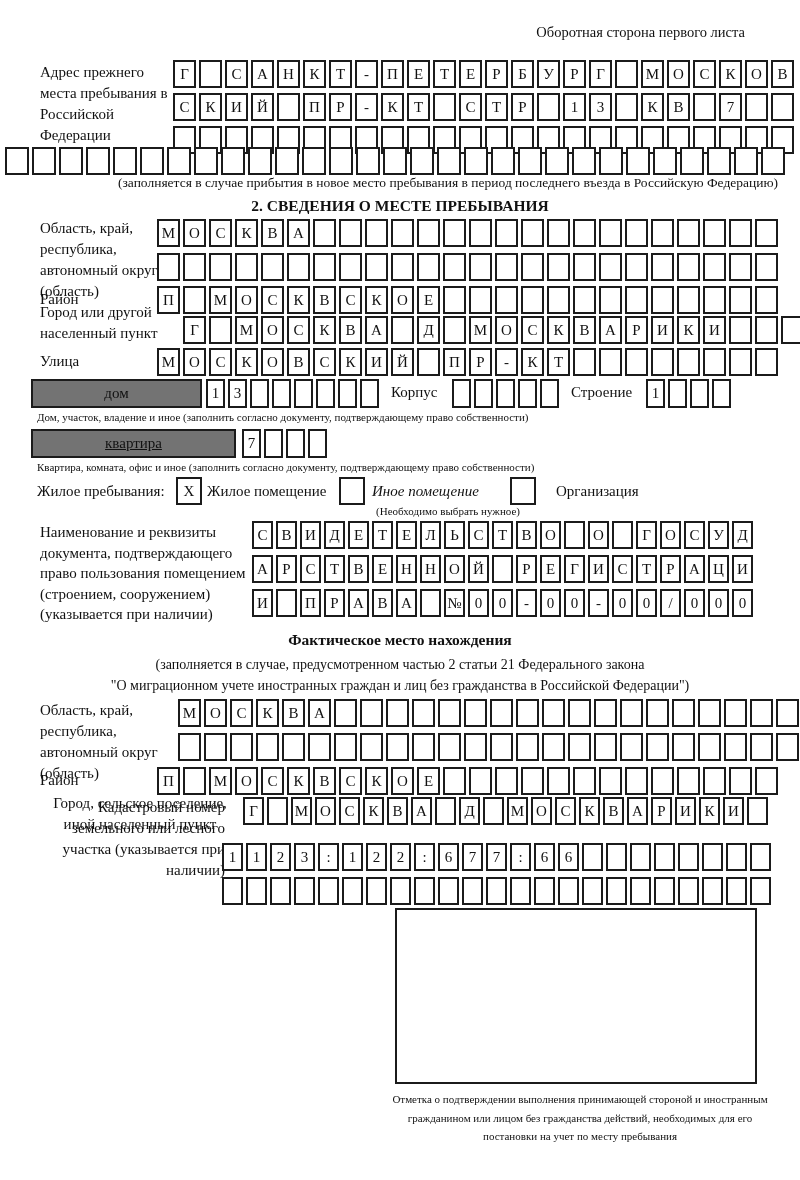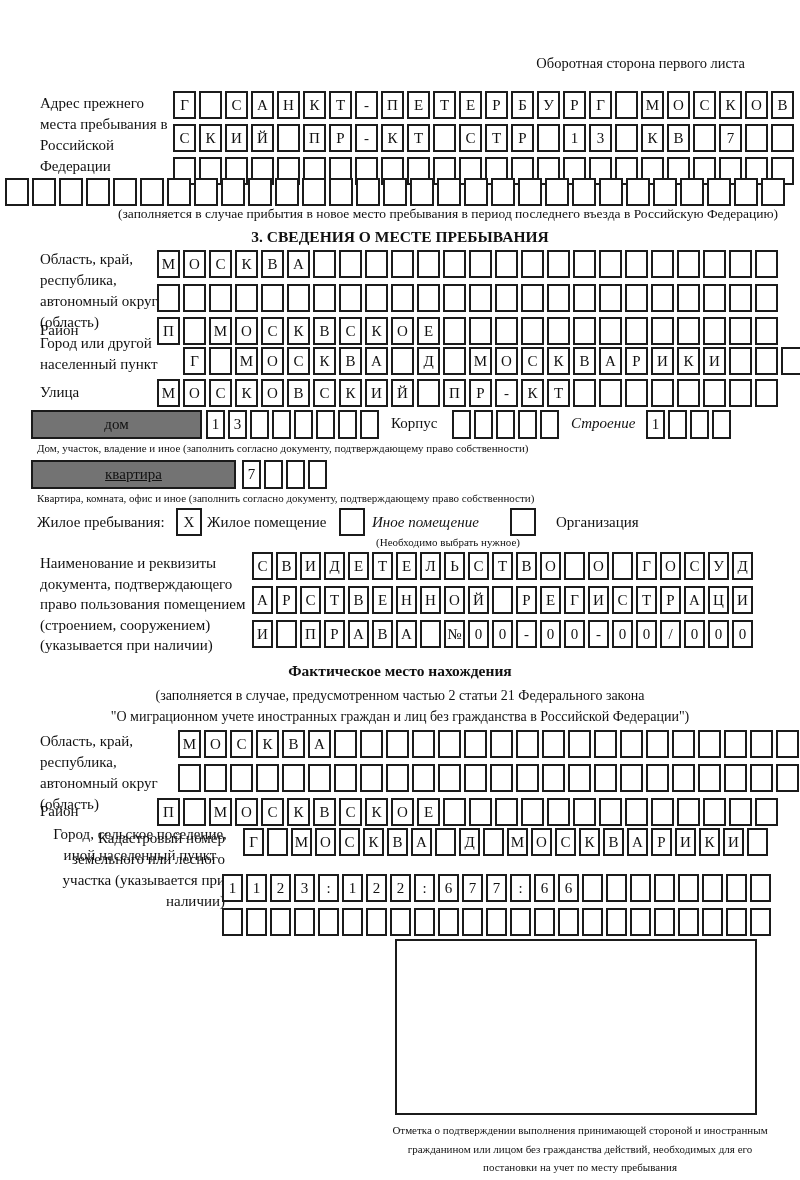--- a/index.html
+++ b/index.html
@@ -1,17 +1,17 @@
 <!DOCTYPE html>
 <html><head>
 <meta charset="utf-8">
 <style>
   html,body{margin:0;padding:0;background:#fff;}
   body{width:800px;height:1180px;position:relative;font-family:"Liberation Serif","DejaVu Serif",serif;color:#111;}
-  .abs{position:absolute;margin-top:31px;}
+  .abs{position:absolute;}
   .lbl{font-size:15px;line-height:21px;}
   .note{font-size:13.5px;text-align:center;width:800px;left:0;}
   .title{font-size:15.5px;font-weight:bold;text-align:center;width:800px;left:0;}
   .grid{display:flex;}
   .grid .cell{width:19px;height:24px;border:2px solid #1b1b1b;margin-right:3px;
     display:flex;align-items:center;justify-content:center;font-size:15px;flex:0 0 auto;background:#fff;}
   .grid.c27 .cell{width:20px;}
   .grid.c24 .cell{width:17px;}
   .grid.c22 .cell{width:15px;height:25px;}
   .gcol{display:flex;flex-direction:column;gap:5px;}
@@ -132,21 +132,21 @@
     <div class="cell"></div>
     <div class="cell"></div>
     <div class="cell"></div>
     <div class="cell"></div>
     <div class="cell"></div>
     <div class="cell"></div>
     <div class="cell"></div>
   </div>
 <div class="abs note" style="top:175px;padding-left:48px;">(заполняется в случае прибытия в новое место пребывания в период последнего въезда в Российскую Федерацию)</div>
 
-<div class="abs title" style="top:197px;">3. СВЕДЕНИЯ О МЕСТЕ ПРЕБЫВАНИЯ</div>
+<div class="abs title" style="top:197px;">2. СВЕДЕНИЯ О МЕСТЕ ПРЕБЫВАНИЯ</div>
 
 <div class="abs lbl" style="left:40px;top:218px;width:118px;">Область, край, республика, автономный округ (область)</div>
 <div class="abs gcol" style="left:157px;top:219px;gap:6px;">
   <div class="grid">
       <div class="cell">М</div>
       <div class="cell">О</div>
       <div class="cell">С</div>
       <div class="cell">К</div>
       <div class="cell">В</div>
       <div class="cell">А</div>
@@ -293,21 +293,21 @@
     <div class="cell"></div>
   </div>
 <div class="abs lbl" style="left:391px;top:382px;">Корпус</div>
 <div class="abs grid c22" style="left:452px;top:379px;">
     <div class="cell"></div>
     <div class="cell"></div>
     <div class="cell"></div>
     <div class="cell"></div>
     <div class="cell"></div>
   </div>
-<div class="abs lbl" style="left:571px;top:382px;font-style:italic;">Строение</div>
+<div class="abs lbl" style="left:571px;top:382px;">Строение</div>
 <div class="abs grid c22" style="left:646px;top:379px;">
     <div class="cell">1</div>
     <div class="cell"></div>
     <div class="cell"></div>
     <div class="cell"></div>
   </div>
 <div class="abs cap" style="left:37px;top:411px;">Дом, участок, владение и иное (заполнить согласно документу, подтверждающему право собственности)</div>
 
 <div class="abs widebox" style="left:31px;top:429px;width:201px;text-decoration:underline;">квартира</div>
 <div class="abs grid c22" style="left:242px;top:429px;">

